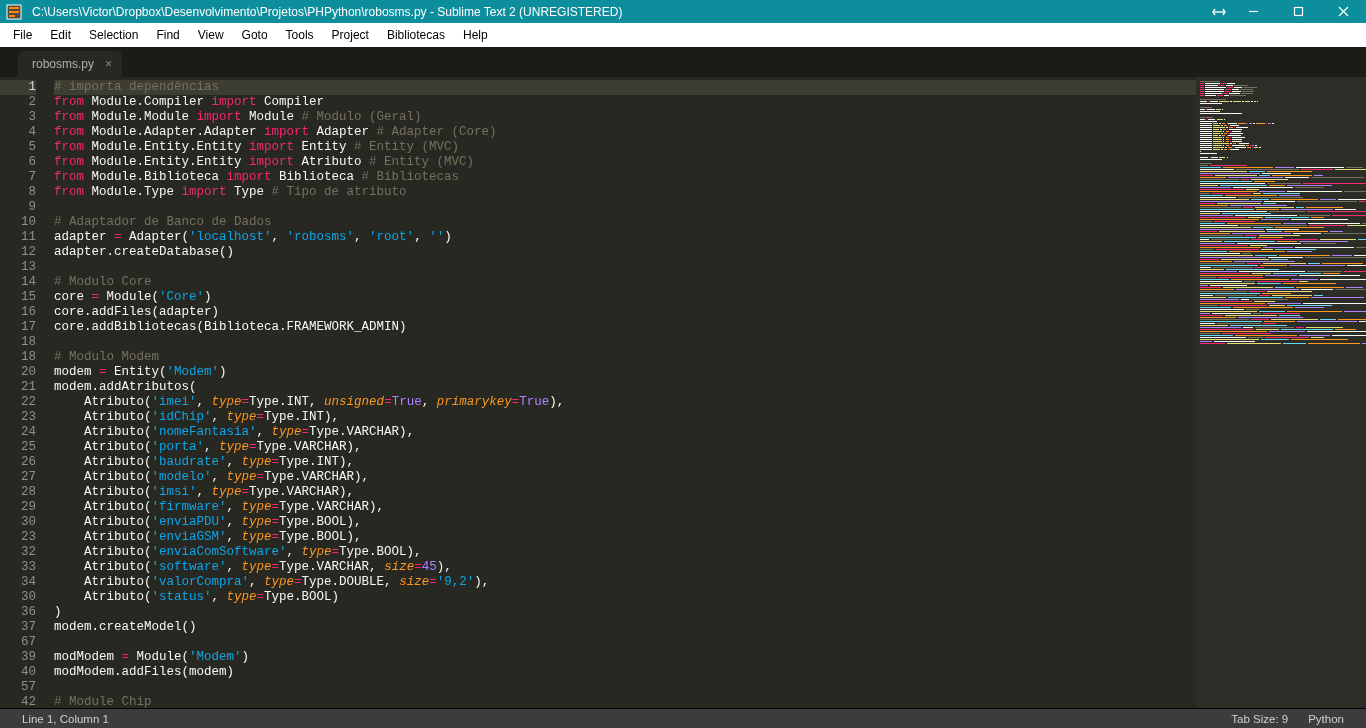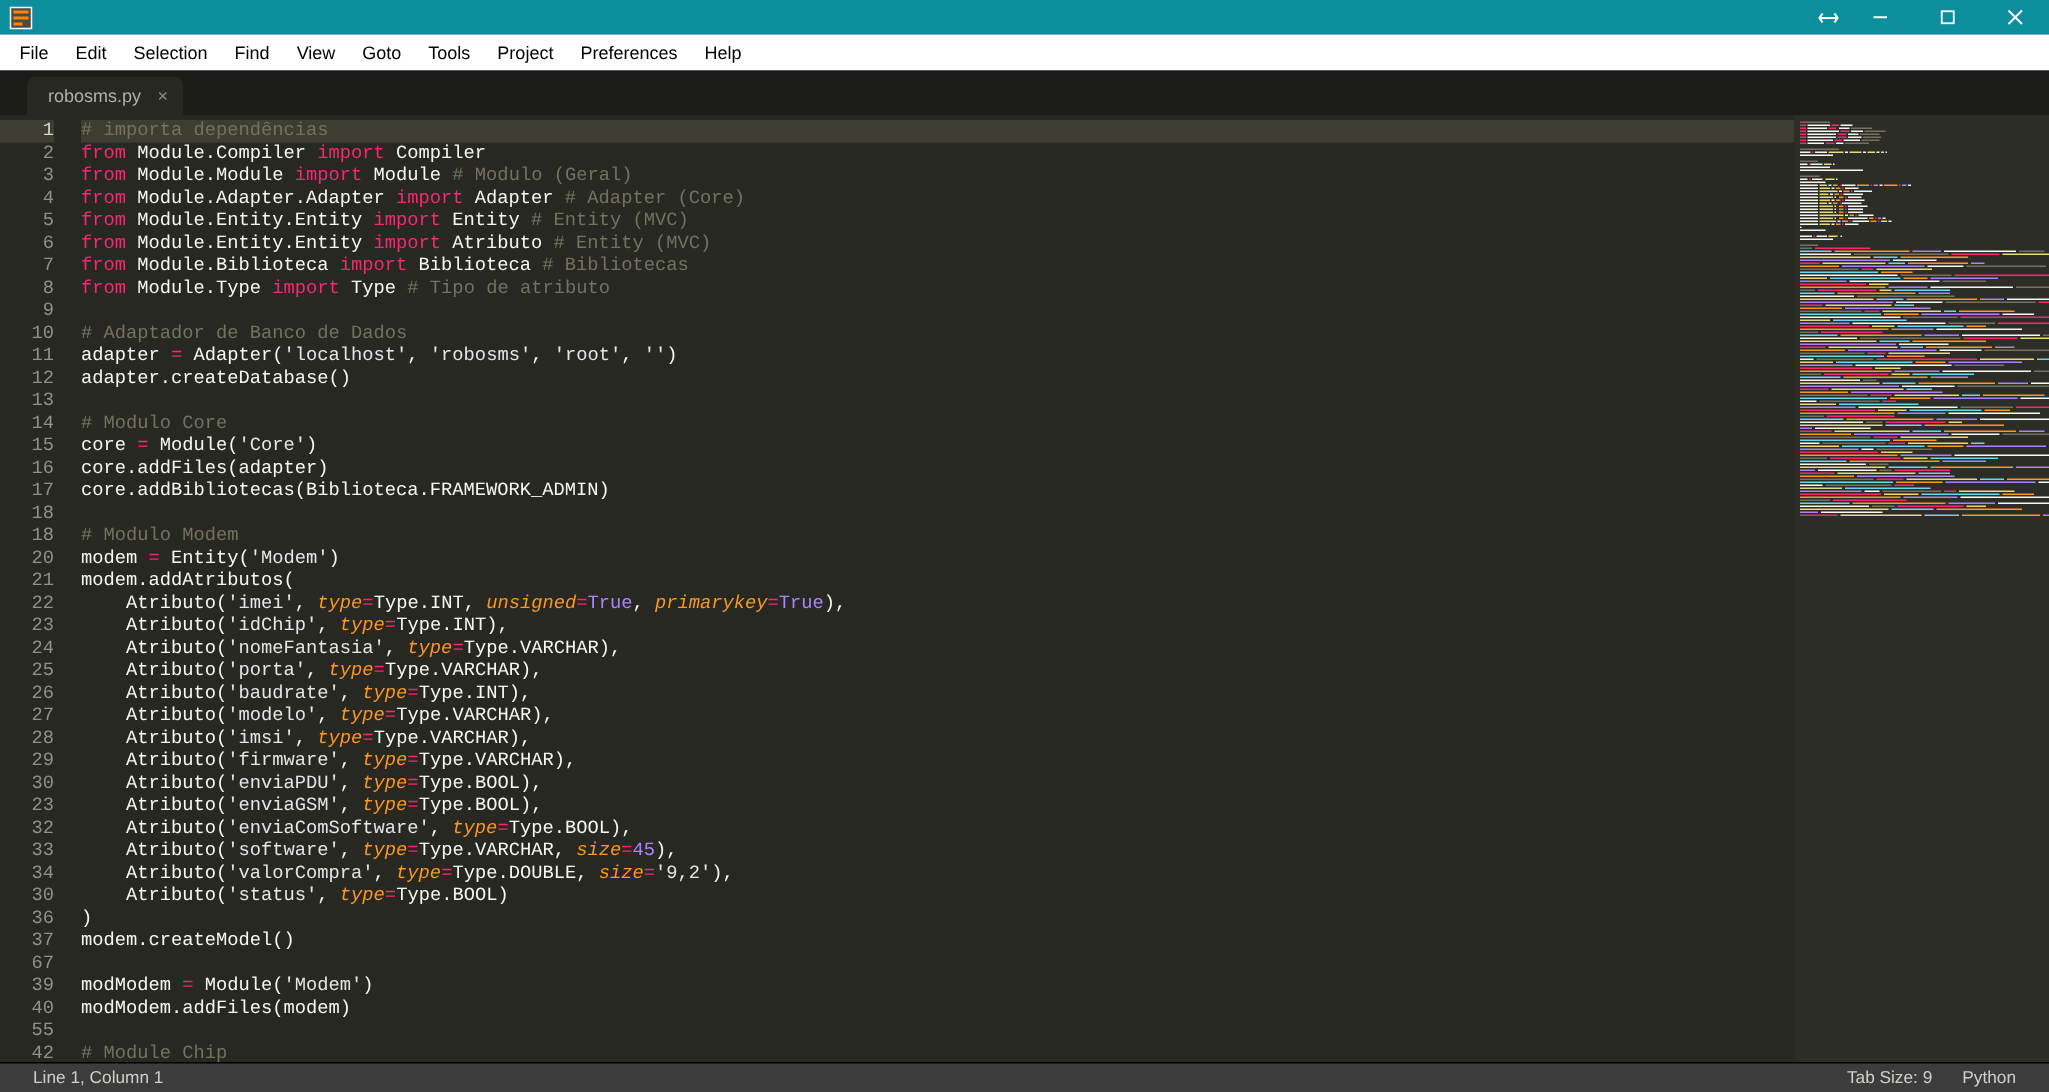--- a/index.html
+++ b/index.html
@@ -107,21 +107,21 @@
     background: #2c2d27;
     position: relative;
     overflow: hidden;
   }
   .minimap .mm-line {
     position:absolute; left:4px; height:1px;
   }
   
   .c   { color: #75715e; }          
   .kw  { color: #f92672; }          
-  .str { color: #e5e5e5; }          
+  .str { color: #0ea5e9; }          
   .num { color: #ae81ff; }          
   .arg { color: #fd971f; font-style: italic; } 
   .nm  { color: #f8f8f2; }
   .op  { color: #f92672; }
   
   .statusbar {
     height: 20px;
     background: #3c3c3c;
     color: #d0d0c8;
     font-size: 11.5px;
@@ -138,20 +138,21 @@
 
 <div class="titlebar">
   <span class="app-icon">
     <svg width="16" height="16" viewBox="0 0 16 16">
         <rect x="1" y="1" width="14" height="14" fill="#4a4a4a" stroke="#fff" stroke-width="1"></rect>
         <rect x="3" y="3" width="10" height="2" fill="#ff8800"></rect>
         <rect x="3" y="7" width="10" height="2" fill="#ff8800"></rect>
         <rect x="3" y="11" width="6" height="2" fill="#ff8800"></rect>
       </svg>
   </span>
+  <span class="title-text">C:\Users\Victor\Dropbox\Desenvolvimento\Projetos\PHPython\robosms.py - Sublime Text 2 (UNREGISTERED)</span>
   <span class="spacer"></span>
   <span class="drag-icon">
     <svg width="14" height="10">
         <line x1="1" y1="5" x2="13" y2="5" stroke="#fff" stroke-width="1.4"></line>
         <polyline points="3,2 1,5 3,8" fill="none" stroke="#fff" stroke-width="1.4"></polyline>
         <polyline points="11,2 13,5 11,8" fill="none" stroke="#fff" stroke-width="1.4"></polyline>
       </svg>
   </span>
   <span class="win-ctrl">
     <svg width="11" height="11">
@@ -173,21 +174,21 @@
 
 <div class="menubar" id="menubar">
     <span class="menu-item">File</span>
     <span class="menu-item">Edit</span>
     <span class="menu-item">Selection</span>
     <span class="menu-item">Find</span>
     <span class="menu-item">View</span>
     <span class="menu-item">Goto</span>
     <span class="menu-item">Tools</span>
     <span class="menu-item">Project</span>
-    <span class="menu-item">Preferences</span>
+    <span class="menu-item">Bibliotecas</span>
     <span class="menu-item">Help</span>
   </div>
 
 <div class="tabbar">
   <div class="tab">
     <span>robosms.py</span>
     <span class="tab-close">×</span>
   </div>
 </div>
 
@@ -226,21 +227,21 @@
       <div class="ln">23</div>
       <div class="ln">32</div>
       <div class="ln">33</div>
       <div class="ln">34</div>
       <div class="ln">30</div>
       <div class="ln">36</div>
       <div class="ln">37</div>
       <div class="ln">67</div>
       <div class="ln">39</div>
       <div class="ln">40</div>
-      <div class="ln">55</div>
+      <div class="ln">57</div>
       <div class="ln">42</div>
     </div>
   <div class="code" id="code"><div class="row current"><span class="c"># importa dependências</span></div><div class="row"><span class="kw">from</span><span class="nm"> Module.Compiler </span><span class="kw">import</span><span class="nm"> Compiler</span></div><div class="row"><span class="kw">from</span><span class="nm"> Module.Module </span><span class="kw">import</span><span class="nm"> Module </span><span class="c"># Modulo (Geral)</span></div><div class="row"><span class="kw">from</span><span class="nm"> Module.Adapter.Adapter </span><span class="kw">import</span><span class="nm"> Adapter </span><span class="c"># Adapter (Core)</span></div><div class="row"><span class="kw">from</span><span class="nm"> Module.Entity.Entity </span><span class="kw">import</span><span class="nm"> Entity </span><span class="c"># Entity (MVC)</span></div><div class="row"><span class="kw">from</span><span class="nm"> Module.Entity.Entity </span><span class="kw">import</span><span class="nm"> Atributo </span><span class="c"># Entity (MVC)</span></div><div class="row"><span class="kw">from</span><span class="nm"> Module.Biblioteca </span><span class="kw">import</span><span class="nm"> Biblioteca </span><span class="c"># Bibliotecas</span></div><div class="row"><span class="kw">from</span><span class="nm"> Module.Type </span><span class="kw">import</span><span class="nm"> Type </span><span class="c"># Tipo de atributo</span></div><div class="row">&nbsp;</div><div class="row"><span class="c"># Adaptador de Banco de Dados</span></div><div class="row"><span class="nm">adapter </span><span class="op">=</span><span class="nm"> Adapter(</span><span class="str">'localhost'</span><span class="nm">, </span><span class="str">'robosms'</span><span class="nm">, </span><span class="str">'root'</span><span class="nm">, </span><span class="str">''</span><span class="nm">)</span></div><div class="row"><span class="nm">adapter.createDatabase()</span></div><div class="row">&nbsp;</div><div class="row"><span class="c"># Modulo Core</span></div><div class="row"><span class="nm">core </span><span class="op">=</span><span class="nm"> Module(</span><span class="str">'Core'</span><span class="nm">)</span></div><div class="row"><span class="nm">core.addFiles(adapter)</span></div><div class="row"><span class="nm">core.addBibliotecas(Biblioteca.FRAMEWORK_ADMIN)</span></div><div class="row">&nbsp;</div><div class="row"><span class="c"># Modulo Modem</span></div><div class="row"><span class="nm">modem </span><span class="op">=</span><span class="nm"> Entity(</span><span class="str">'Modem'</span><span class="nm">)</span></div><div class="row"><span class="nm">modem.addAtributos(</span></div><div class="row"><span class="nm">    Atributo(</span><span class="str">'imei'</span><span class="nm">, </span><span class="arg">type</span><span class="op">=</span><span class="nm">Type.INT, </span><span class="arg">unsigned</span><span class="op">=</span><span class="num">True</span><span class="nm">, </span><span class="arg">primarykey</span><span class="op">=</span><span class="num">True</span><span class="nm">),</span></div><div class="row"><span class="nm">    Atributo(</span><span class="str">'idChip'</span><span class="nm">, </span><span class="arg">type</span><span class="op">=</span><span class="nm">Type.INT),</span></div><div class="row"><span class="nm">    Atributo(</span><span class="str">'nomeFantasia'</span><span class="nm">, </span><span class="arg">type</span><span class="op">=</span><span class="nm">Type.VARCHAR),</span></div><div class="row"><span class="nm">    Atributo(</span><span class="str">'porta'</span><span class="nm">, </span><span class="arg">type</span><span class="op">=</span><span class="nm">Type.VARCHAR),</span></div><div class="row"><span class="nm">    Atributo(</span><span class="str">'baudrate'</span><span class="nm">, </span><span class="arg">type</span><span class="op">=</span><span class="nm">Type.INT),</span></div><div class="row"><span class="nm">    Atributo(</span><span class="str">'modelo'</span><span class="nm">, </span><span class="arg">type</span><span class="op">=</span><span class="nm">Type.VARCHAR),</span></div><div class="row"><span class="nm">    Atributo(</span><span class="str">'imsi'</span><span class="nm">, </span><span class="arg">type</span><span class="op">=</span><span class="nm">Type.VARCHAR),</span></div><div class="row"><span class="nm">    Atributo(</span><span class="str">'firmware'</span><span class="nm">, </span><span class="arg">type</span><span class="op">=</span><span class="nm">Type.VARCHAR),</span></div><div class="row"><span class="nm">    Atributo(</span><span class="str">'enviaPDU'</span><span class="nm">, </span><span class="arg">type</span><span class="op">=</span><span class="nm">Type.BOOL),</span></div><div class="row"><span class="nm">    Atributo(</span><span class="str">'enviaGSM'</span><span class="nm">, </span><span class="arg">type</span><span class="op">=</span><span class="nm">Type.BOOL),</span></div><div class="row"><span class="nm">    Atributo(</span><span class="str">'enviaComSoftware'</span><span class="nm">, </span><span class="arg">type</span><span class="op">=</span><span class="nm">Type.BOOL),</span></div><div class="row"><span class="nm">    Atributo(</span><span class="str">'software'</span><span class="nm">, </span><span class="arg">type</span><span class="op">=</span><span class="nm">Type.VARCHAR, </span><span class="arg">size</span><span class="op">=</span><span class="num">45</span><span class="nm">),</span></div><div class="row"><span class="nm">    Atributo(</span><span class="str">'valorCompra'</span><span class="nm">, </span><span class="arg">type</span><span class="op">=</span><span class="nm">Type.DOUBLE, </span><span class="arg">size</span><span class="op">=</span><span class="str">'9,2'</span><span class="nm">),</span></div><div class="row"><span class="nm">    Atributo(</span><span class="str">'status'</span><span class="nm">, </span><span class="arg">type</span><span class="op">=</span><span class="nm">Type.BOOL)</span></div><div class="row"><span class="nm">)</span></div><div class="row"><span class="nm">modem.createModel()</span></div><div class="row">&nbsp;</div><div class="row"><span class="nm">modModem </span><span class="op">=</span><span class="nm"> Module(</span><span class="str">'Modem'</span><span class="nm">)</span></div><div class="row"><span class="nm">modModem.addFiles(modem)</span></div><div class="row">&nbsp;</div><div class="row"><span class="c"># Module Chip</span></div></div>
   <div class="minimap" id="minimap">
       <div class="mm-line" style="background: rgb(117, 113, 94); top: 4px; left: 4px; width: 19.8px;"></div>
       <div class="mm-line" style="background: rgb(249, 38, 114); top: 6px; left: 4px; width: 3.6px;"></div>
       <div class="mm-line" style="background: rgb(248, 248, 242); top: 6px; left: 8.6px; width: 15.3px;"></div>
       <div class="mm-line" style="background: rgb(249, 38, 114); top: 6px; left: 24.9px; width: 5.4px;"></div>
       <div class="mm-line" style="background: rgb(248, 248, 242); top: 6px; left: 31.3px; width: 8.1px;"></div>
       <div class="mm-line" style="background: rgb(249, 38, 114); top: 8px; left: 4px; width: 3.6px;"></div>

